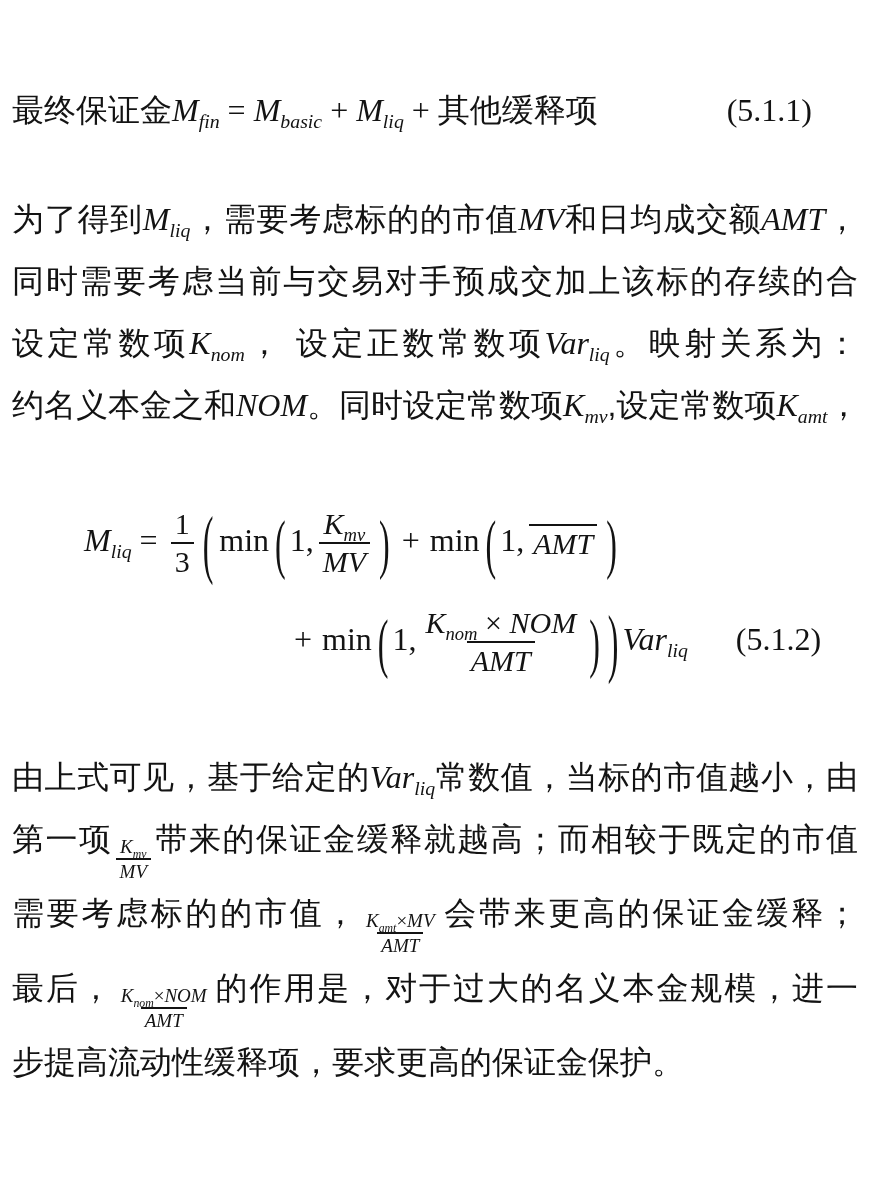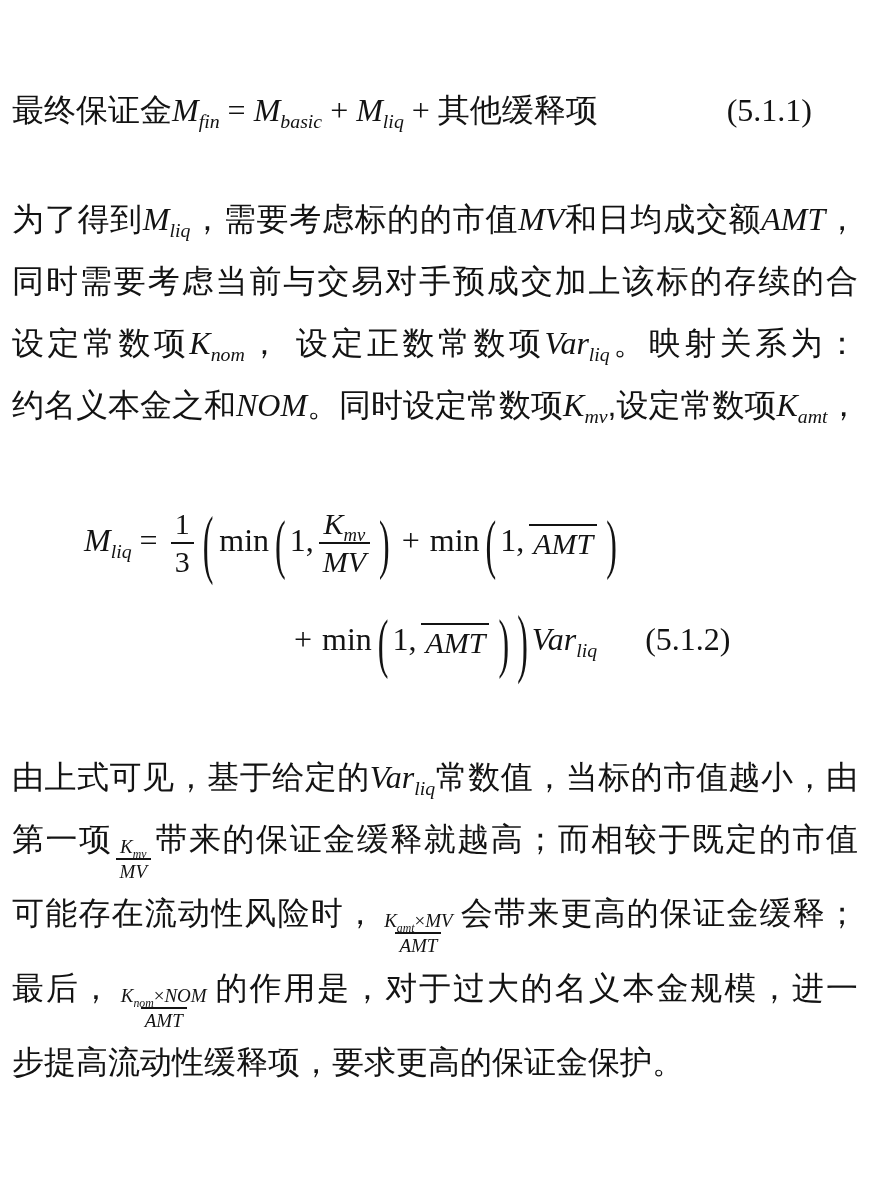--- a/index.html
+++ b/index.html
@@ -103,31 +103,32 @@
     <div class="row1"><span class="mvar">M<sub>liq</sub></span><span class="op"> = </span><span class="frac dfrac">
           <span class="fnum"><span class="up">1</span></span>
           <span class="fden"><span class="up">3</span></span>
         </span><span class="paren pL">(</span><span class="fn">min</span><span class="paren pM">(</span><span class="up">1,</span><span class="frac dfrac">
           <span class="fnum"><span class="mvar">K<sub>mv</sub></span></span>
           <span class="fden"><span class="mi">MV</span></span>
         </span><span class="paren pM">)</span><span class="op"> + </span><span class="fn">min</span><span class="paren pM">(</span><span class="up">1,</span><span class="frac dfrac">
           <span class="fden"><span class="mi">AMT</span></span>
         </span><span class="paren pM">)</span></div>
     <div class="row2"><span class="op">+ </span><span class="fn">min</span><span class="paren pM">(</span><span class="up">1,</span><span class="frac dfrac">
+          <span class="fnum"><span class="mvar">K<sub>nom</sub></span><span class="op"> × </span><span class="mi">NOM</span></span>
           <span class="fden"><span class="mi">AMT</span></span>
         </span><span class="paren pM">)</span><span class="paren pL">)</span><span class="mvar">Var<sub>liq</sub></span><span class="eqnum2">(5.1.2)</span></div>
   </div>
 
   <div class="para2">
       <div class="pline"><span>由上式可见，基于给定的</span><span class="mvar">Var<sub>liq</sub></span><span>常数值，当标的市值越小，由</span></div>
       <div class="pline"><span>第一项</span><span class="frac ifrac">
           <span class="fnum"><span class="mvar">K<sub>mv</sub></span></span>
           <span class="fden"><span class="mi">MV</span></span>
         </span><span>带来的保证金缓释就越高；而相较于既定的市值</span></div>
-      <div class="pline"><span>可能存在流动性风险时，</span><span class="frac ifrac">
+      <div class="pline"><span>需要考虑标的的市值，</span><span class="frac ifrac">
           <span class="fnum"><span class="mvar">K<sub>amt</sub></span><span class="op">×</span><span class="mi">MV</span></span>
           <span class="fden"><span class="mi">AMT</span></span>
         </span><span>会带来更高的保证金缓释；</span></div>
       <div class="pline"><span>最后，</span><span class="frac ifrac">
           <span class="fnum"><span class="mvar">K<sub>nom</sub></span><span class="op">×</span><span class="mi">NOM</span></span>
           <span class="fden"><span class="mi">AMT</span></span>
         </span><span>的作用是，对于过大的名义本金规模，进一</span></div>
       <div class="pline noflush"><span>步提高流动性缓释项，要求更高的保证金保护。</span></div>
     </div>
 

